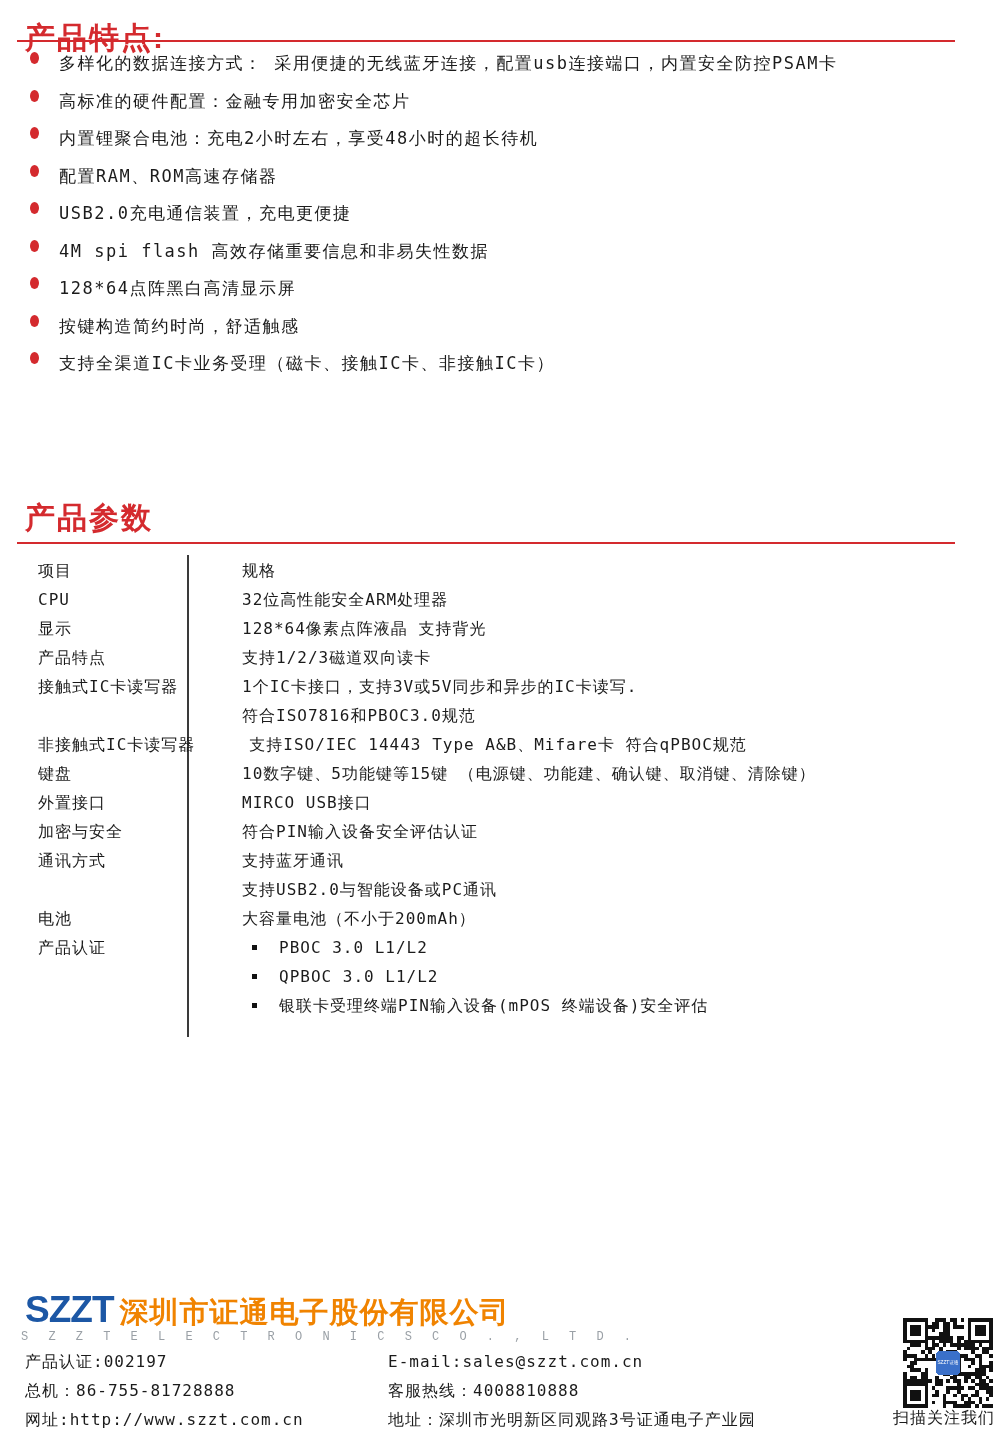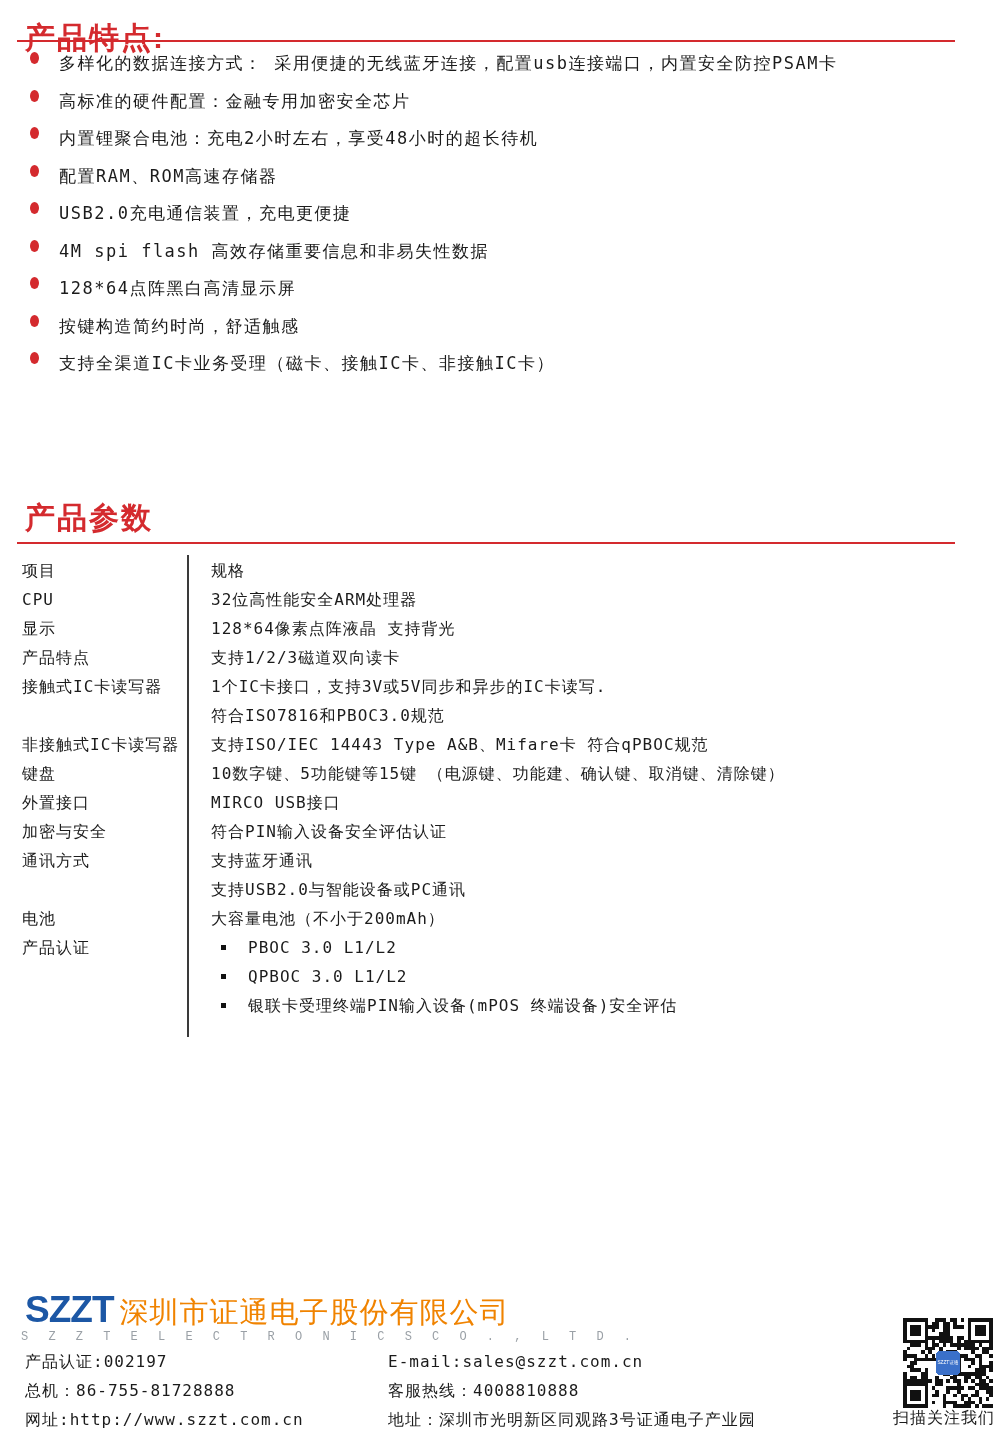--- a/index.html
+++ b/index.html
@@ -22,34 +22,34 @@
   .rule{position:absolute;left:17px;width:938px;height:2px;background:var(--red);}
   
   #features-list{position:absolute;left:30px;top:52px;right:10px;list-style:none;}
   #features-list li{height:37.5px;display:flex;}
   .dot{width:9px;height:12px;border-radius:50%;background:var(--red);flex:0 0 9px;margin-right:20px;}
   .ftext{font-size:17px;letter-spacing:1.5px;white-space:nowrap;}
   
   #param-table{position:absolute;left:0;top:556px;width:1000px;}
   #table-vline{position:absolute;left:187px;top:555px;width:2px;height:482px;background:var(--line-dark);}
   .trow{display:flex;align-items:flex-start;}
-  .tlabel{flex:0 0 188px;padding-left:22px;font-size:16px;line-height:29px;letter-spacing:1px;white-space:nowrap;}
-  .tspec{padding-left:23px;font-size:16px;}
+  .tlabel{flex:0 0 188px;padding-left:38px;font-size:16px;line-height:29px;letter-spacing:1px;white-space:nowrap;}
+  .tspec{padding-left:23px;font-size:16px;margin-left:31px;}
   .tline{line-height:29px;letter-spacing:1px;white-space:nowrap;}
   .tline.cert{display:flex;align-items:center;padding-left:10px;}
   .sq{width:5px;height:5px;background:#111;flex:0 0 5px;margin-right:22px;}
   
   #footer{position:absolute;left:0;top:1290px;width:860px;height:140px;padding-left:32px;}
   .logo-row{position:absolute;left:25px;top:2px;display:flex;align-items:baseline;white-space:nowrap;}
   .logo-szzt{
     font-family:"Liberation Sans","DejaVu Sans",sans-serif;font-weight:900;
     font-size:37px;color:var(--logo-blue);letter-spacing:-1px;line-height:36px;
   }
   .logo-cn{
-    font-family:"Liberation Sans","DejaVu Sans",sans-serif;font-weight:400;
+    font-family:"Liberation Sans","DejaVu Sans",sans-serif;font-weight:700;
     font-size:29px;color:var(--logo-orange);margin-left:6px;letter-spacing:1px;
   }
   .logo-en{
     position:absolute;left:21px;top:40px;
     font-family:Liberation Mono, monospace;
     font-size:12px;color:var(--logo-gray);letter-spacing:6.5px;white-space:nowrap;
   }
   .contact{position:absolute;font-size:16px;line-height:29px;letter-spacing:1px;white-space:nowrap;}
   #contact-left{left:25px;top:57px;}
   #contact-mid{left:388px;top:57px;}

